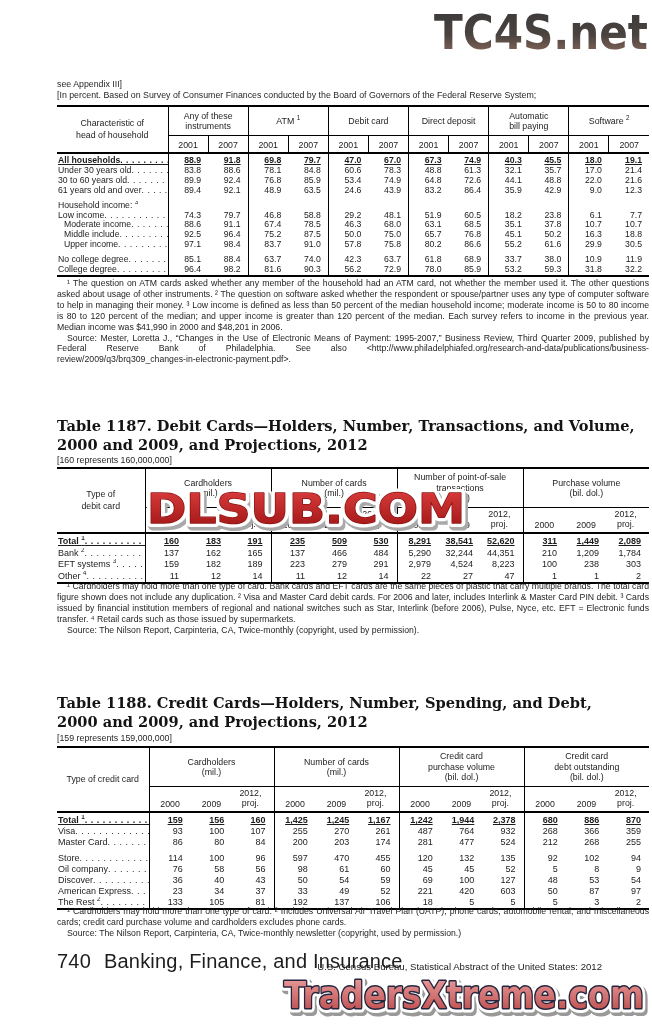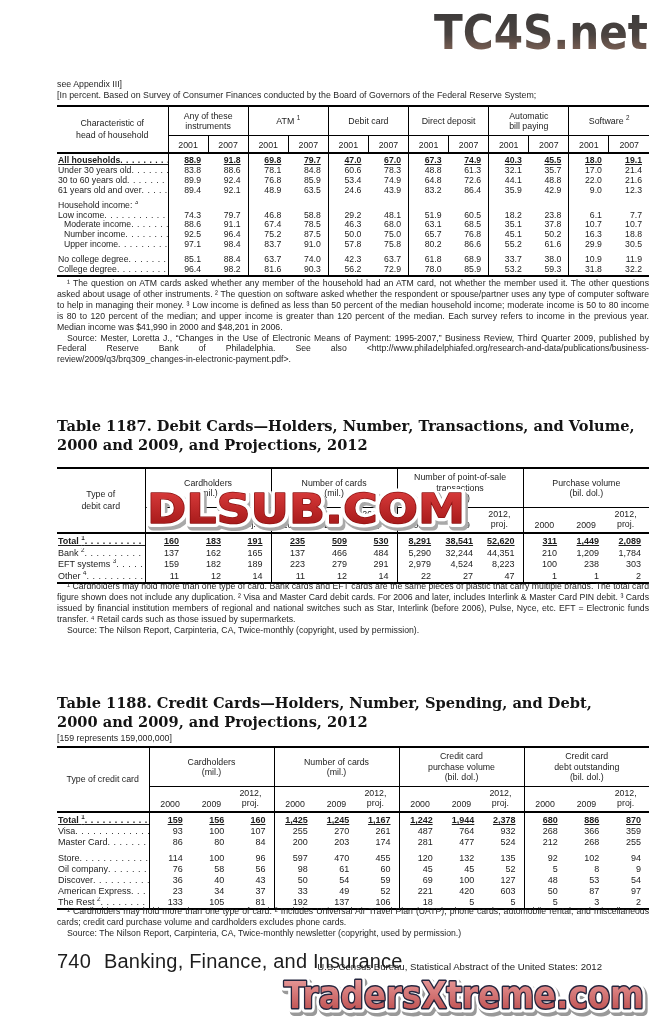--- a/index.html
+++ b/index.html
@@ -256,21 +256,21 @@
             <td class="num gs">63.1</td>
             <td class="num">68.5</td>
             <td class="num gs">35.1</td>
             <td class="num">37.8</td>
             <td class="num gs">10.7</td>
             <td class="num">10.7</td>
           </tr>
           <tr>
             <td class="stub ind">
               <div class="stubwrap">
-                <span class="lbl">Number income</span>
+                <span class="lbl">Middle include</span>
                 <span class="dots"> . . . . . . . . . . . . . . . . . . . . . . . . . . . . . . . . . . . . . . . . . . . . . . . . . . . . . . . . . . . . . . . . . . . . . . . . . . . . . . . .</span>
               </div>
             </td>
             <td class="num gs">92.5</td>
             <td class="num">96.4</td>
             <td class="num gs">75.2</td>
             <td class="num">87.5</td>
             <td class="num gs">50.0</td>
             <td class="num">75.0</td>
             <td class="num gs">65.7</td>
@@ -360,20 +360,23 @@
     </div>
   <div class="sect fnotes" style="top:278px">
     <p>¹ The question on ATM cards asked whether any member of the household had an ATM card, not whether the member used it. The other questions asked about usage of other instruments. ² The question on software asked whether the respondent or spouse/partner uses any type of computer software to help in managing their money. ³ Low income is defined as less than 50 percent of the median household income; moderate income is 50 to 80 income is 80 to 120 percent of the median; and upper income is greater than 120 percent of the median.  Each survey refers to income in the previous year. Median income was $41,990 in 2000 and $48,201 in 2006.</p>
     <p>Source: Mester, Loretta J., “Changes in the Use of Electronic Means of Payment: 1995-2007,” Business Review, Third Quarter 2009, published by Federal Reserve Bank of Philadelphia. See also &lt;http://www.philadelphiafed.org/research-and-data/publications/business-review/2009/q3/brq309_changes-in-electronic-payment.pdf&gt;.</p>
   </div>
 
   <div class="sect title" style="top:416px">
     <div>Table 1187. Debit Cards—Holders, Number, Transactions, and Volume,</div>
     <div>2000 and 2009, and Projections, 2012</div>
   </div>
+  <div class="sect note" style="top:455px">
+    <div>[160 represents 160,000,000]</div>
+  </div>
   <div class="sect" style="top:467px" id="mount-1">
       <table class="datatable t1187">
         <colgroup>
           <col style="width: 88px;">
           <col style="width: 42px;">
           <col style="width: 42px;">
           <col style="width: 42px;">
           <col style="width: 42px;">
           <col style="width: 42px;">
           <col style="width: 42px;">

